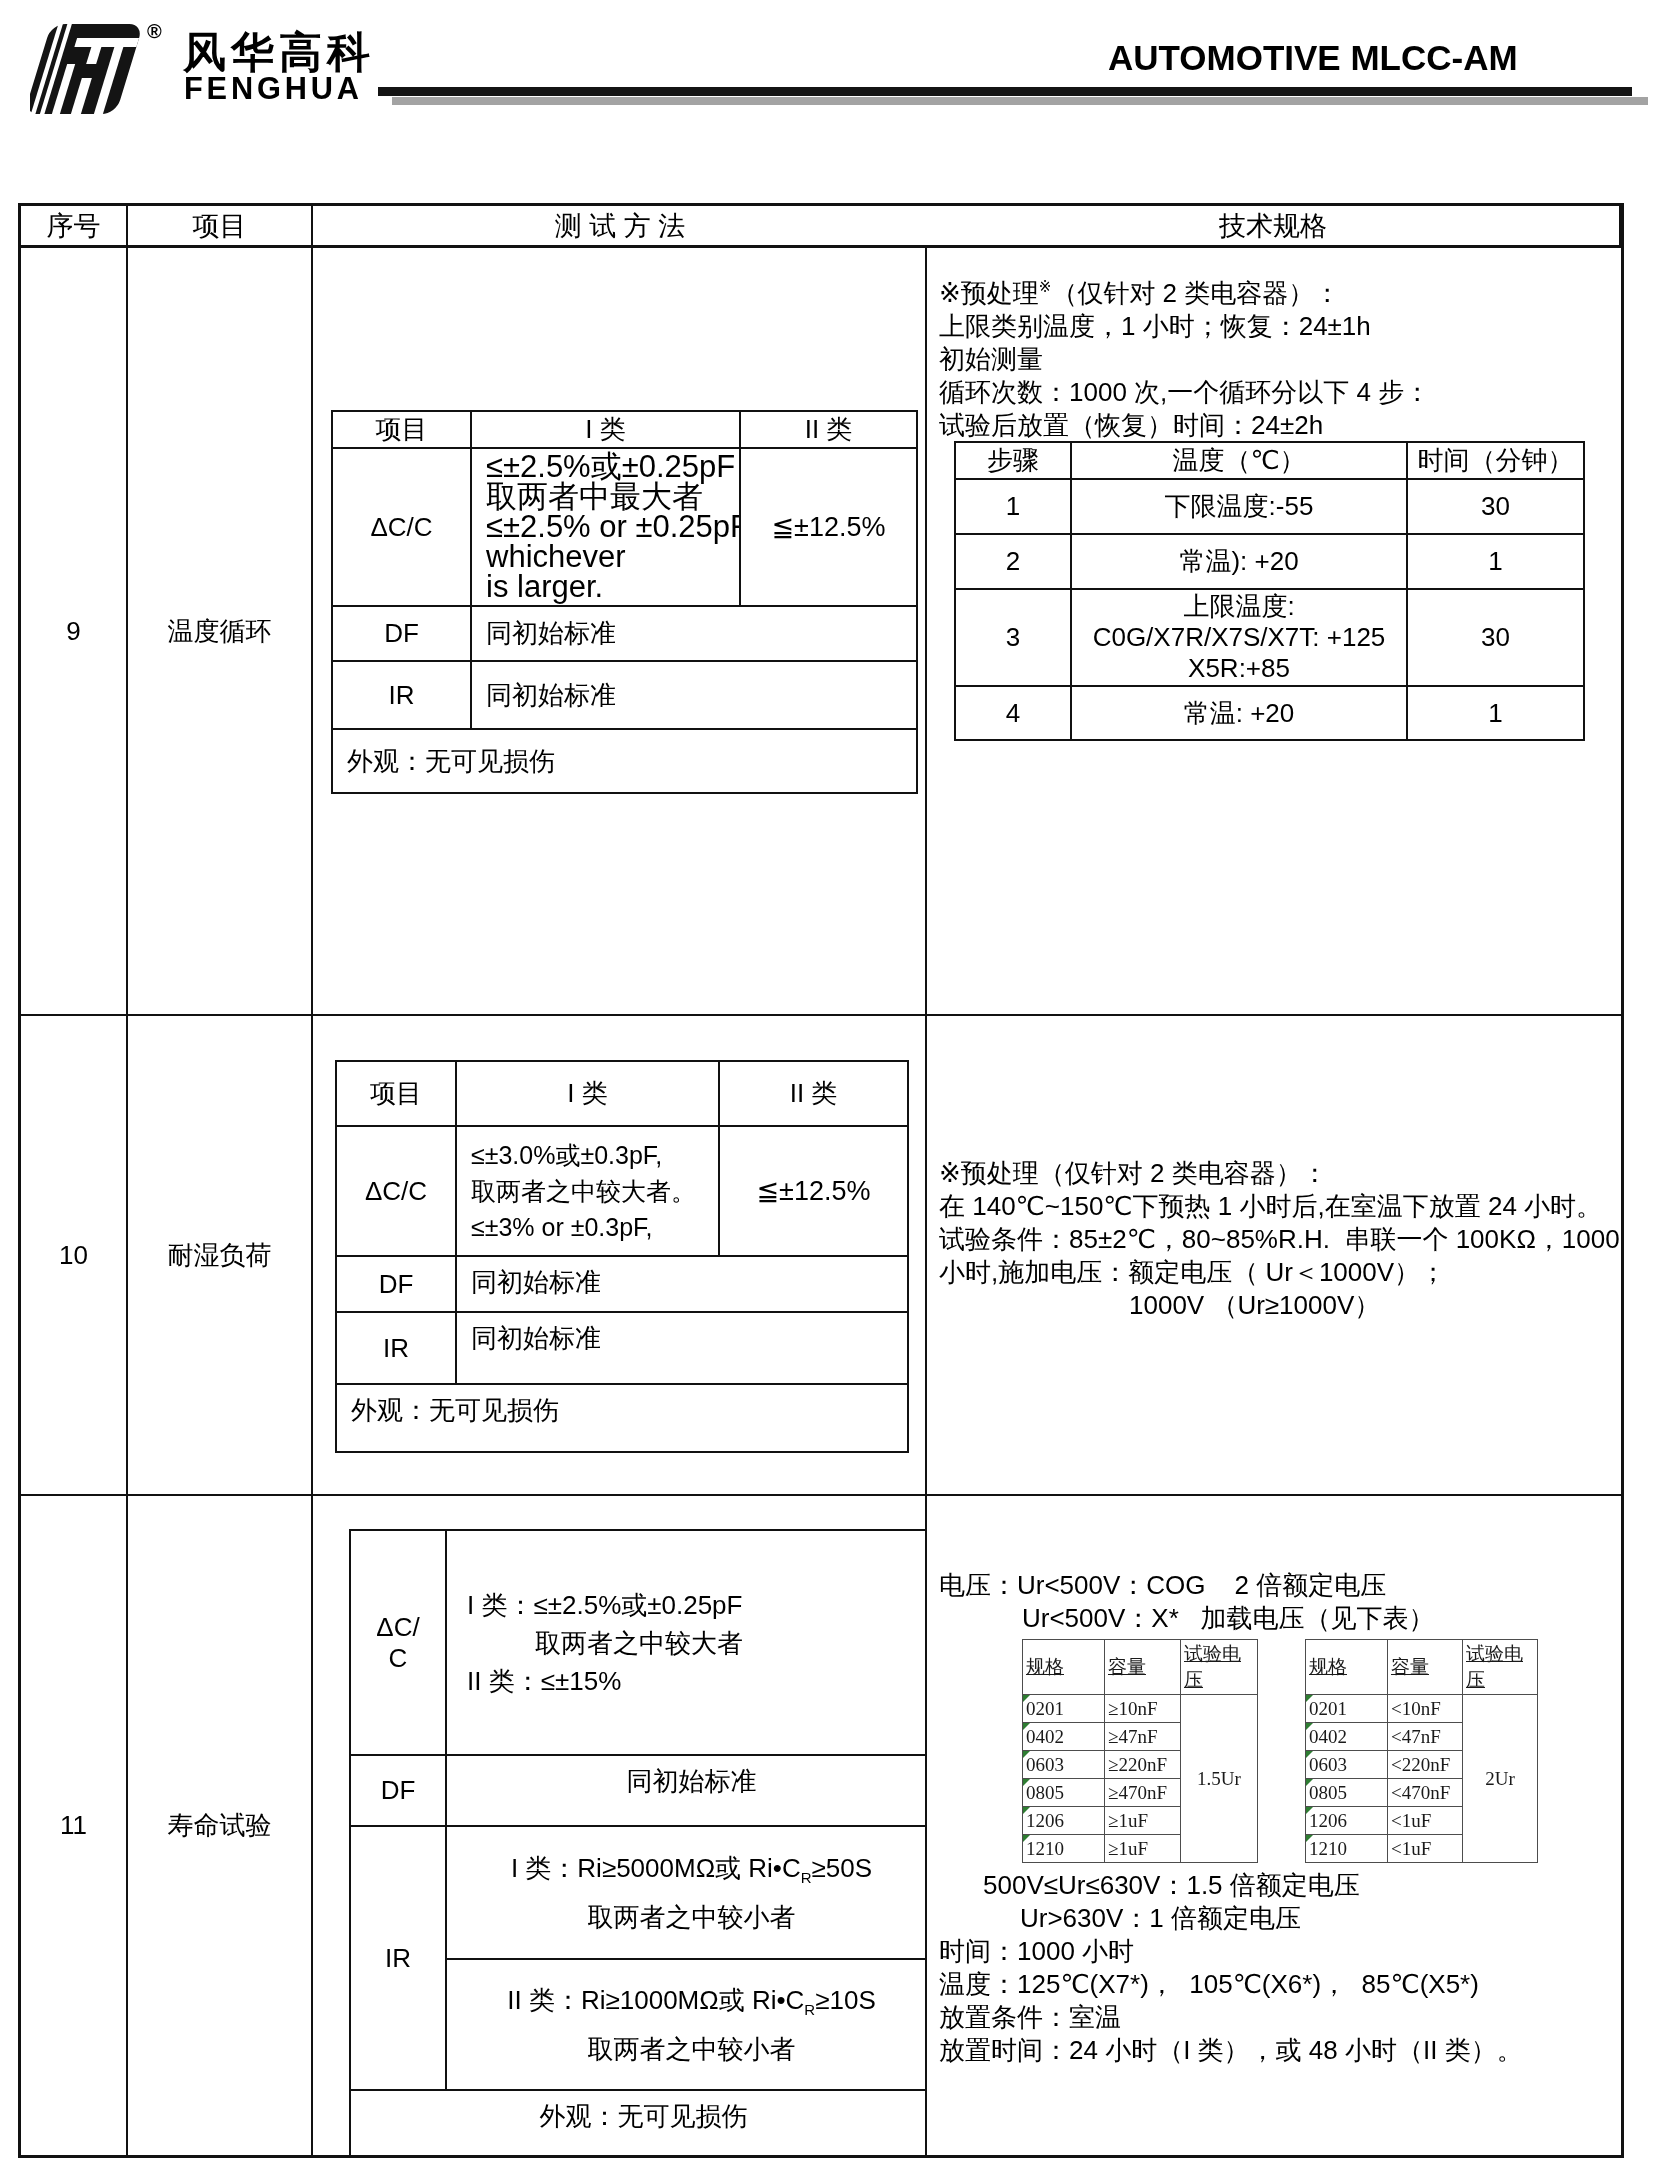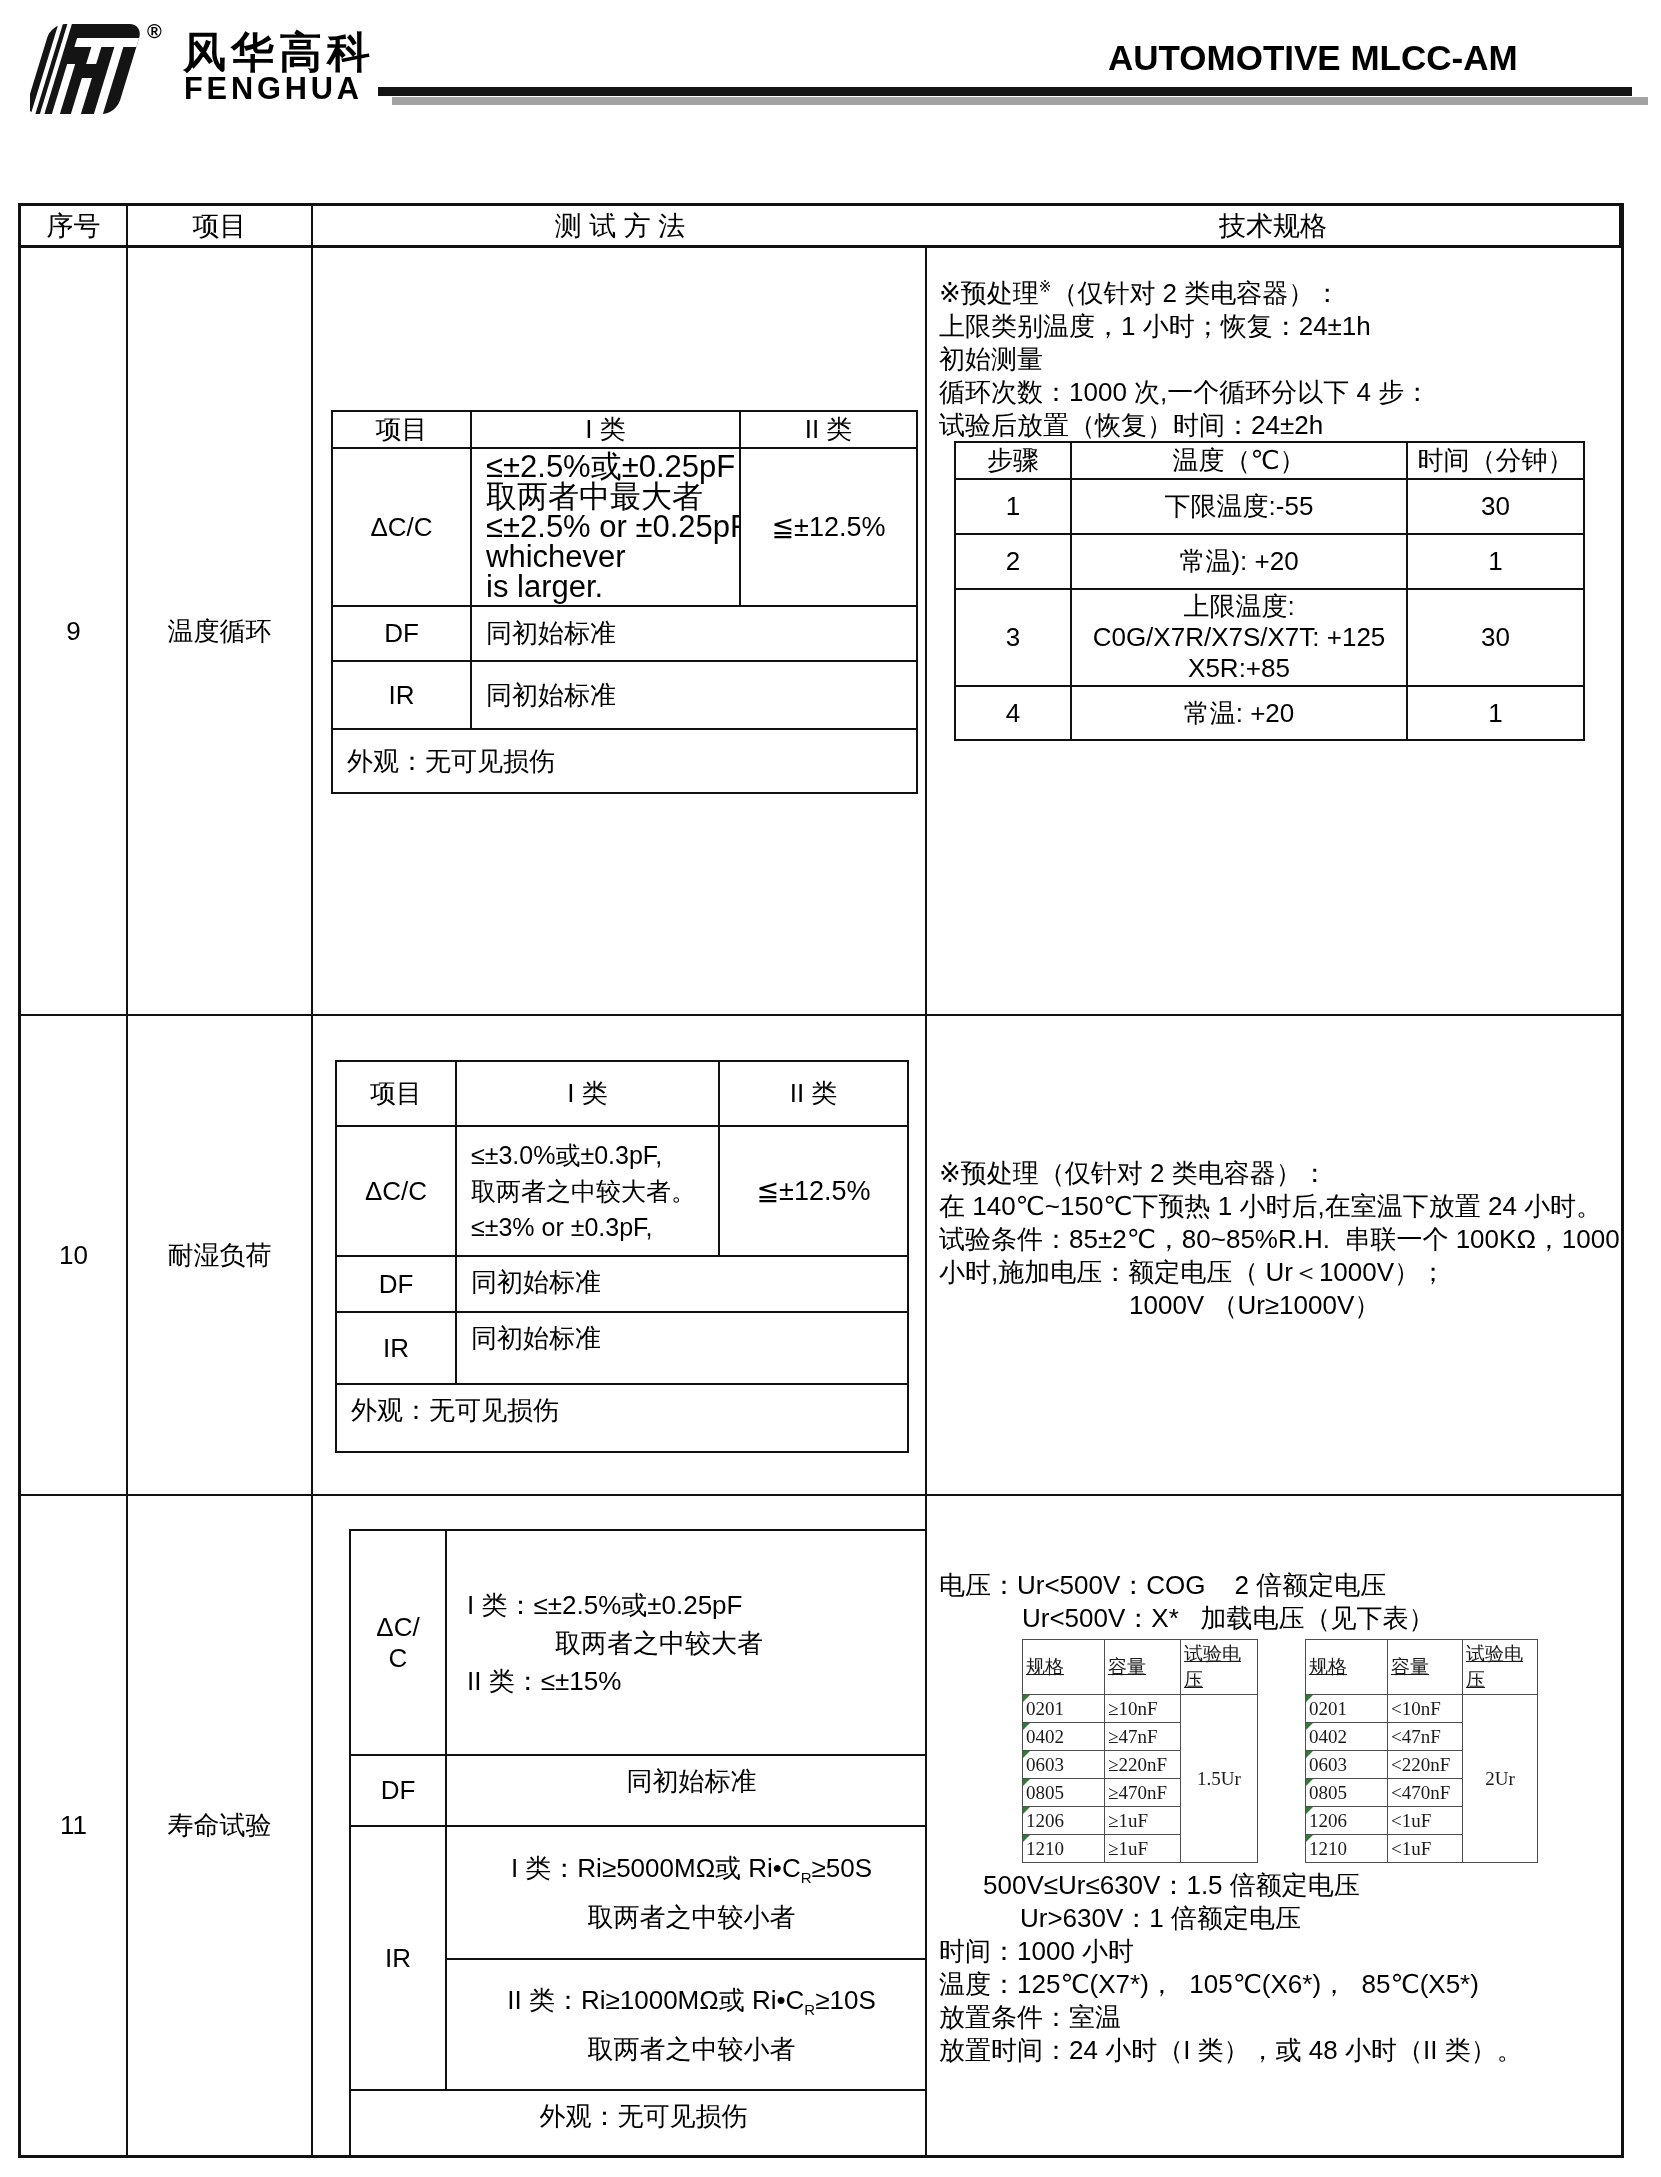--- a/index.html
+++ b/index.html
@@ -224,21 +224,21 @@
             <col style="width:491px">
           </colgroup>
         <tbody>
             <tr style="height:225px">
           <td class="c" style="line-height:31px;">
             <div>ΔC/</div>
             <div>C</div>
           </td>
           <td class="l" style="padding-left:20px !important;line-height:38px;border-radius:15px;">
             <div class="ln">I 类：≤±2.5%或±0.25pF</div>
-            <div class="ln" style="margin-left:88px;">取两者之中较大者</div>
+            <div class="ln" style="margin-left:68px;">取两者之中较大者</div>
             <div class="ln">II 类：≤±15%</div>
           </td>
         </tr>
         <tr style="height:71px">
           <td class="c">DF</td>
           <td class="c" style="vertical-align:top;padding-top:8px;">同初始标准</td>
         </tr>
         <tr style="height:133px">
           <td class="c" rowspan="2">IR</td>
           <td class="c" style="line-height:38px;">

